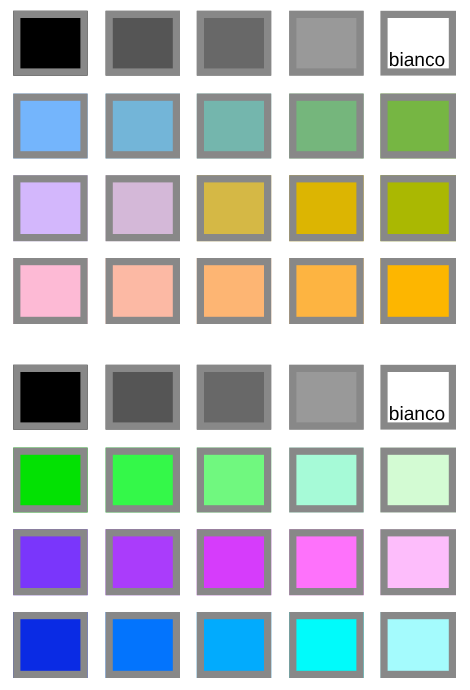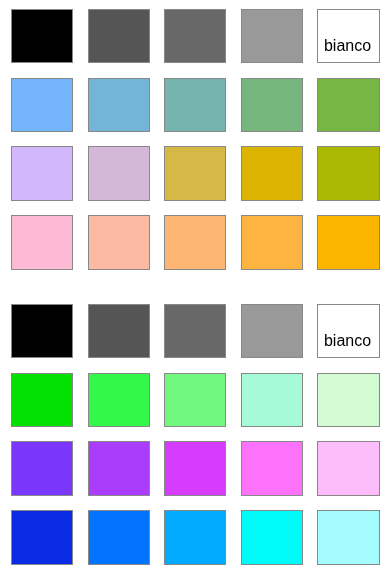--- a/index.html
+++ b/index.html
@@ -18,21 +18,21 @@
     position: relative;
     width: 392px;
     height: 575px;
     background: #ffffff;
   }
   .swatch-grid { position: absolute; left: 0; top: 0; width: 392px; }
   .swatch-row  { position: absolute; left: 0; }
   .color-swatch {
     position: absolute;
     box-sizing: border-box;
-    border: 1px solid #404040;
+    border: 6px solid #404040;
     padding-left: 32px;
   }
   .swatch-label {
     position: absolute;
     left: -1px;
     width: 100%;
     text-align: center;
     font-size: 16px;
     line-height: 18px;
     color: #000000;

